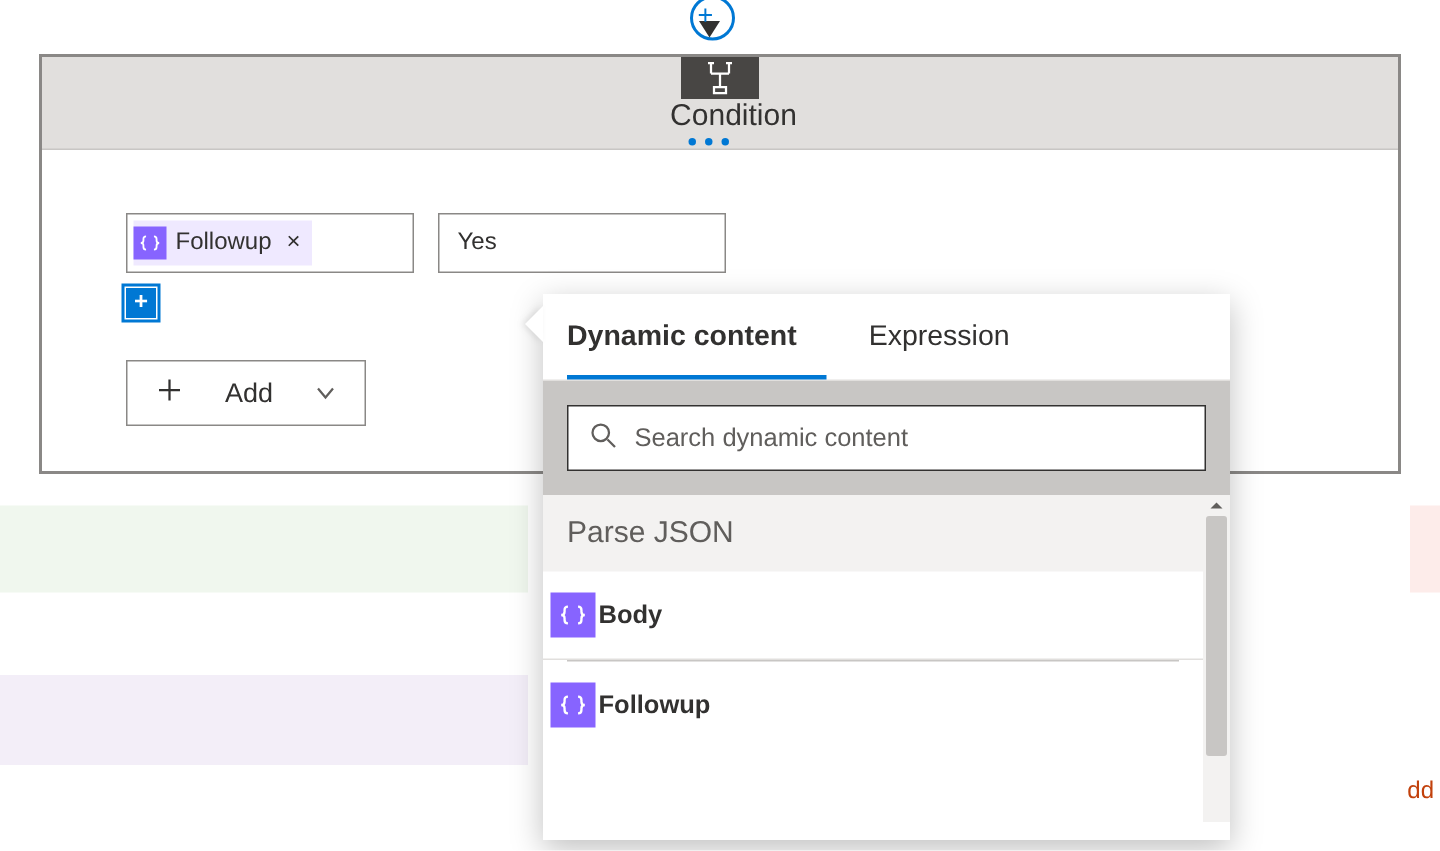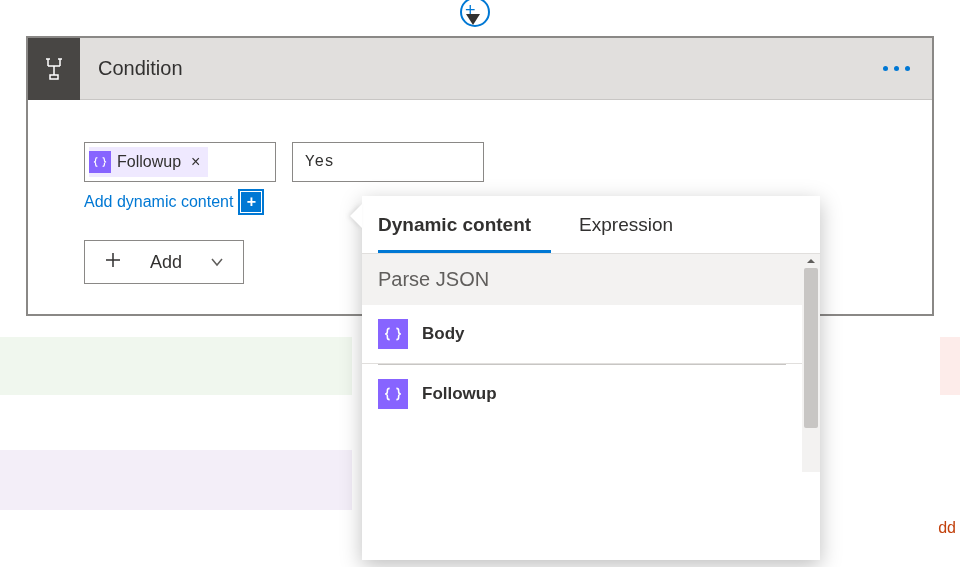--- a/index.html
+++ b/index.html
@@ -20,20 +20,21 @@
     position: absolute; top: 0px; left: 465px; color: #0078d4; font-size: 18px; z-index: 2; font-weight: 300;
   }
 
   .condition-card {
     position: absolute; top: 36px; left: 26px; width: 908px;
     border: 2px solid #8a8886; background: #fff;
   }
   .card-header {
     display: flex; align-items: center; background: #e1dfdd; height: 62px;
     border-bottom: 1px solid #c8c6c4;
+    flex-direction: column;
   }
   .header-icon-box {
     width: 52px; height: 62px; background: #484644; display: flex; align-items: center; justify-content: center;
   }
   .header-icon-box svg { width: 28px; height: 28px; stroke: #fff; fill: none; stroke-width: 1.5; }
   .header-title { font-size: 20px; color: #323130; margin-left: 18px; flex: 1; }
   .header-more { width: 40px; height: 40px; margin-right: 16px; display: flex; align-items: center; justify-content: center; cursor: pointer; }
   .header-more span { width: 5px; height: 5px; background: #0078d4; border-radius: 50%; margin: 0 3px; }
 
   .card-body { padding: 42px 56px 30px 56px; }
@@ -55,21 +56,21 @@
   .op-box {
     width: 192px; height: 40px; border: 1px solid #8a8886; display: flex; align-items: center; justify-content: space-between; padding: 0 12px;
     cursor: pointer;
   }
   .op-label { font-size: 16px; color: #323130; }
   .chev { width: 14px; height: 14px; }
   .chev svg { width: 14px; height: 14px; stroke: #605e5c; fill: none; stroke-width: 1.5; }
 
   .val-box {
     width: 192px; height: 40px; border: 1px solid #8a8886; display: flex; align-items: center; padding: 0 12px;
-    font-size: 16px; color: #323130; font-family: Liberation Mono, monospace;
+    font-size: 16px; color: #323130;
   }
 
   .add-dyn-row { display: flex; align-items: center; gap: 8px; margin-top: 10px; }
   .add-dyn-link { color: #0078d4; font-size: 16px; cursor: pointer; }
   .add-dyn-btn { width: 20px; height: 20px; background: #0078d4; color: #fff; display:flex; align-items:center; justify-content:center; font-size:16px; font-weight:bold; outline: 2px solid #0078d4; outline-offset: 1px; cursor:pointer; line-height: 1; }
 
   .add-btn {
     margin-top: 28px; width: 160px; height: 44px; border: 1px solid #8a8886; background: #fff;
     display: flex; align-items: center; justify-content: center; gap: 28px; cursor: pointer;
   }
@@ -96,21 +97,21 @@
   .fly-tab.active { font-weight: 600; border-bottom: 3px solid #0078d4; }
 
   .fly-search-wrap { background: #c8c6c4; padding: 16px; }
   .fly-search { height: 44px; background:#fff; border:1px solid #323130; display:flex; align-items:center; padding:0 14px; gap:12px; }
   .fly-search svg { width:18px; height:18px; stroke:#605e5c; fill:none; stroke-width:1.5; }
   .fly-search input { border:none; outline:none; font-size:17px; width:100%; color:#323130; }
   .fly-search input::placeholder { color:#605e5c; }
 
   .fly-list { position:relative; height: 218px; overflow-y:auto; }
   .fly-group-hdr { background:#f3f2f1; padding: 14px 16px; font-size:20px; color:#605e5c; }
-  .fly-item { display:flex; align-items:center; padding: 14px 16px; gap: 14px; border-bottom:1px solid #e1dfdd; cursor:pointer; }
+  .fly-item { display:flex; align-items:center; padding: 14px 5px; gap: 2px; border-bottom:1px solid #e1dfdd; cursor:pointer; }
   .fly-item:last-child { border-bottom:none; }
   .fly-item-icon { width:30px; height:30px; background:#8764ff; display:flex; align-items:center; justify-content:center; }
   .fly-item-icon svg { width:18px; height:18px; }
   .fly-item-label { font-size:17px; color:#323130; font-weight: 600; }
   .fly-separator { margin: 0 16px; border-top:1px solid #c8c6c4; }
 
   .fly-scroll { position:absolute; right:0; top:0; width:18px; height:100%; background:#f3f2f1; }
   .fly-scroll-up { position:absolute; top:0; right:0; width:18px; height:14px; display:flex; align-items:center; justify-content:center; }
   .fly-scroll-up svg { width:10px; height:10px; fill:#605e5c; }
   .fly-scroll-thumb { position:absolute; top:14px; right:2px; width:14px; height:160px; background:#c8c6c4; border-radius:2px; }
@@ -156,21 +157,20 @@
           <span class="token-label">Followup</span>
           <span class="token-x">×</span>
         </div>
       </div>
 
 
       <div class="val-box">Yes</div>
     </div>
 
     <div class="add-dyn-row">
-      <span class="add-dyn-link">Add dynamic content</span>
       <span class="add-dyn-btn">+</span>
     </div>
 
     <div class="add-btn">
       <span class="add-plus">
         <svg viewBox="0 0 18 18">
             <path d="M9 2 v14 M2 9 h14"></path>
           </svg>
       </span>
       <span class="add-label">Add</span>
@@ -182,20 +182,31 @@
     </div>
   </div>
 </div>
 
 <div class="flyout">
   <div class="fly-tabs">
     <div class="fly-tab active">Dynamic content</div>
     <div class="fly-tab">Expression</div>
   </div>
 
+  <div class="fly-search-wrap">
+    <div class="fly-search">
+      <span>
+        <svg viewBox="0 0 18 18">
+            <circle cx="7.5" cy="7.5" r="5.5"></circle>
+            <path d="M12 12 l5 5"></path>
+          </svg>
+      </span>
+      <input type="text" placeholder="Search dynamic content" style="">
+    </div>
+  </div>
 
   <div class="fly-list">
     <div class="fly-scroll">
       <div class="fly-scroll-up">
         <svg viewBox="0 0 10 10">
             <path d="M1 7 l4 -4 l4 4 z"></path>
           </svg>
       </div>
       <div class="fly-scroll-thumb"></div>
     </div>

